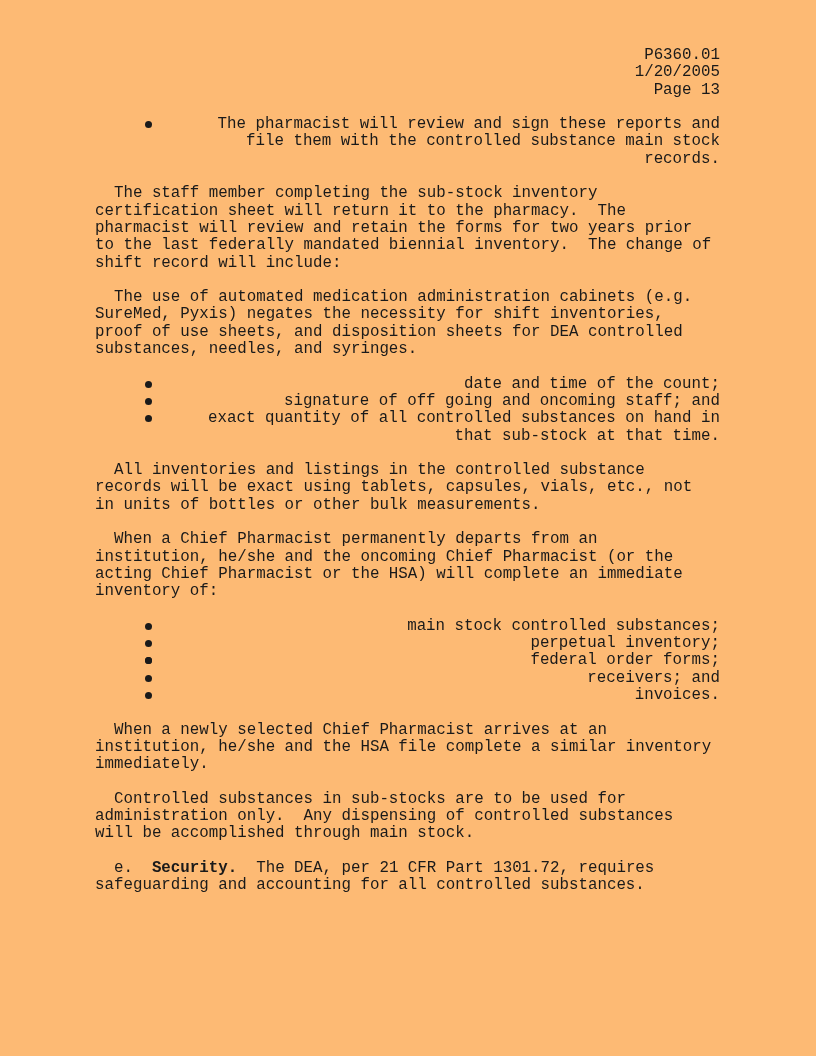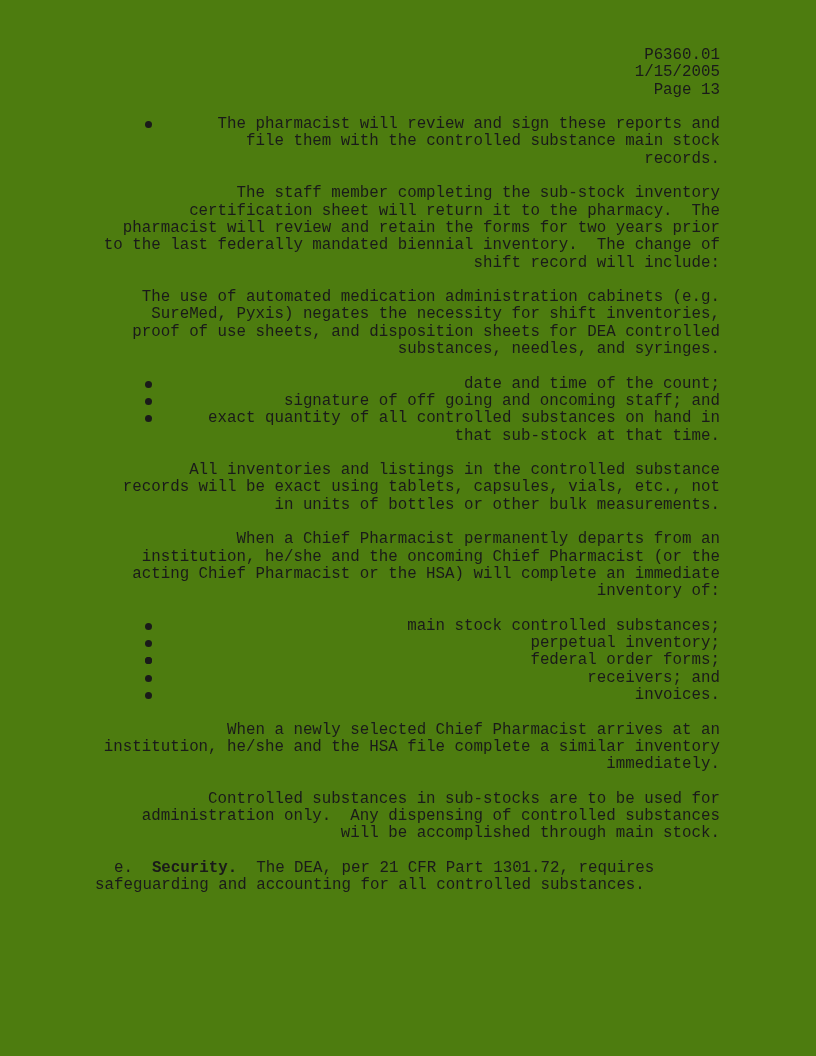--- a/index.html
+++ b/index.html
@@ -5,41 +5,40 @@
   html, body {
     margin: 0;
     padding: 0;
     background: #ffffff;
   }
   .page {
     position: relative;
     width: 816px;
     height: 1056px;
     box-sizing: border-box;
-    background: #4d7c0f;
+    background: #fdba74;
     padding: 47px 96px 8px 95px;
     font-family: "Liberation Mono", "DejaVu Sans Mono", monospace;
     font-size: 15.8px;
     line-height: 17.3px;
     color: #1a1a1a;
     overflow: hidden;
   }
   .header {
     text-align: right;
     margin-bottom: 17.3px;
   }
   .header-line {
     white-space: pre;
   }
   .block {
     margin: 0 0 17.3px 0;
   }
   .para {
     white-space: pre;
-    text-align: right;
   }
   .bullet-item {
     position: relative;
     padding-left: 97px;
     text-align: right;
   }
   .bullet-dot {
     position: absolute;
     left: 50px;
     top: 5px;
@@ -59,21 +58,21 @@
     white-space: pre;
   }
 </style>
 </head>
 <body>
 
 <div class="page">
 
   <div class="header">
     <div class="header-line">P6360.01</div>
-    <div class="header-line">1/15/2005</div>
+    <div class="header-line">1/20/2005</div>
     <div class="header-line">Page 13</div>
   </div>
 
   <div class="block">
     <div class="bullet-item">
       <span class="bullet-dot"></span>
       <span class="bullet-text">The pharmacist will review and sign these reports and
 file them with the controlled substance main stock
 records.</span>
     </div>

